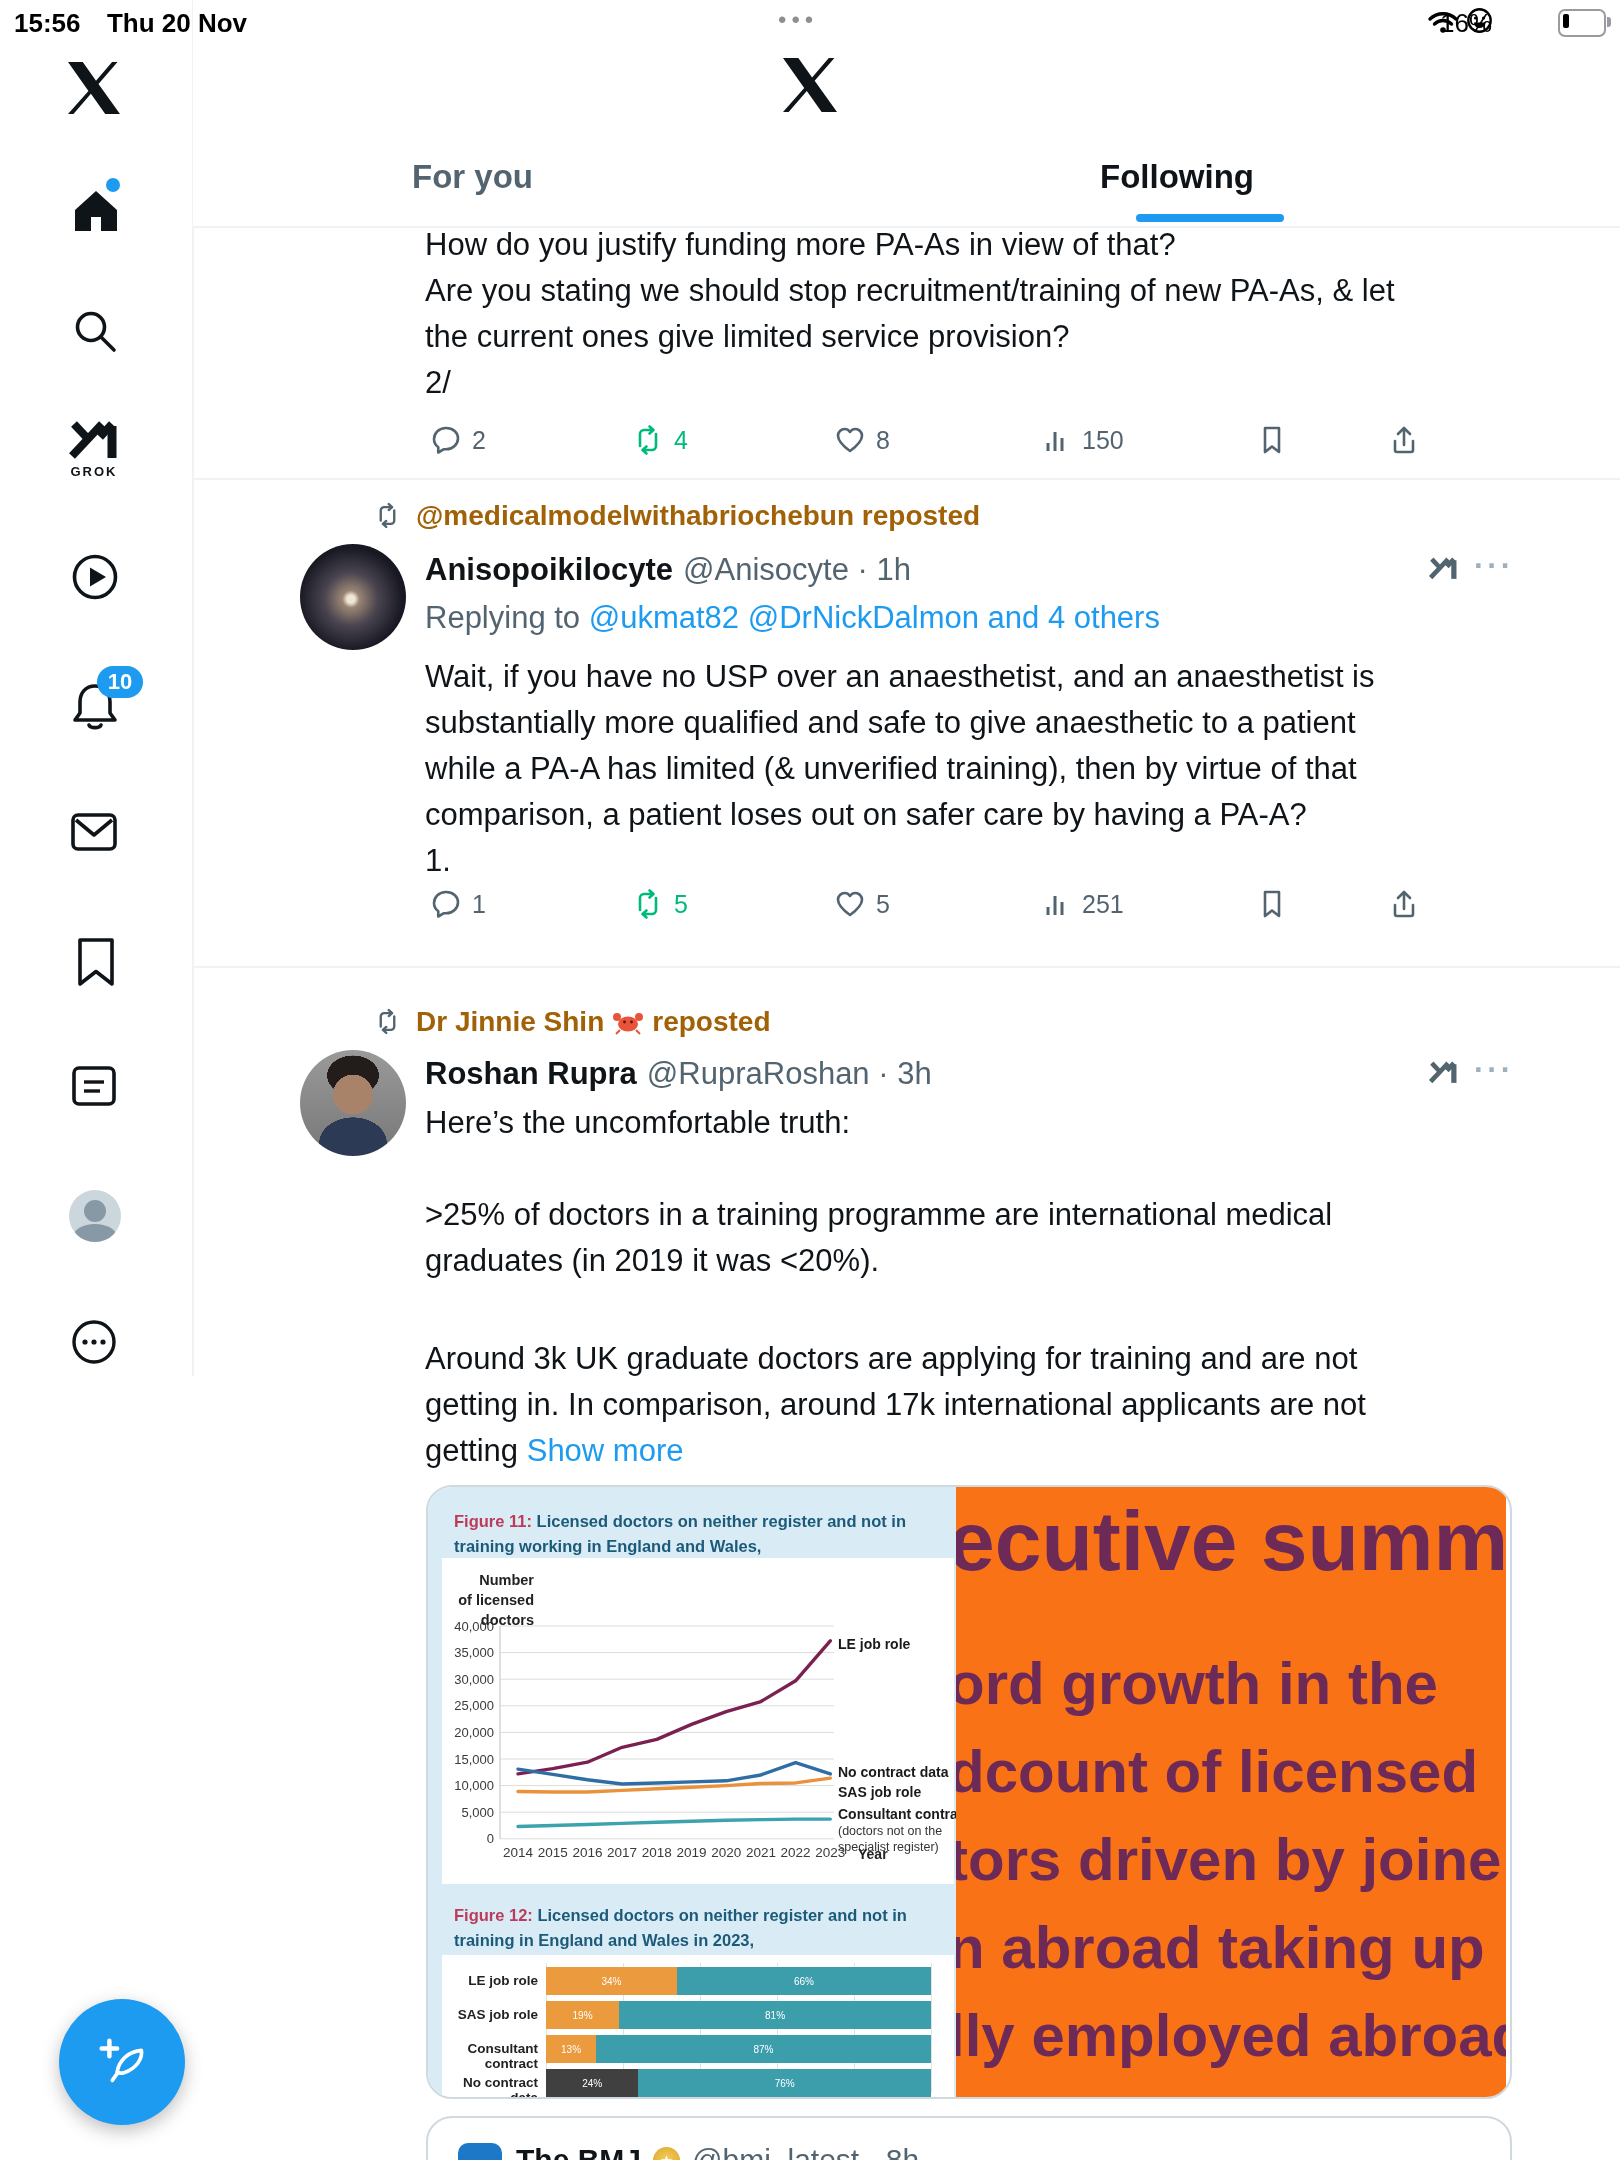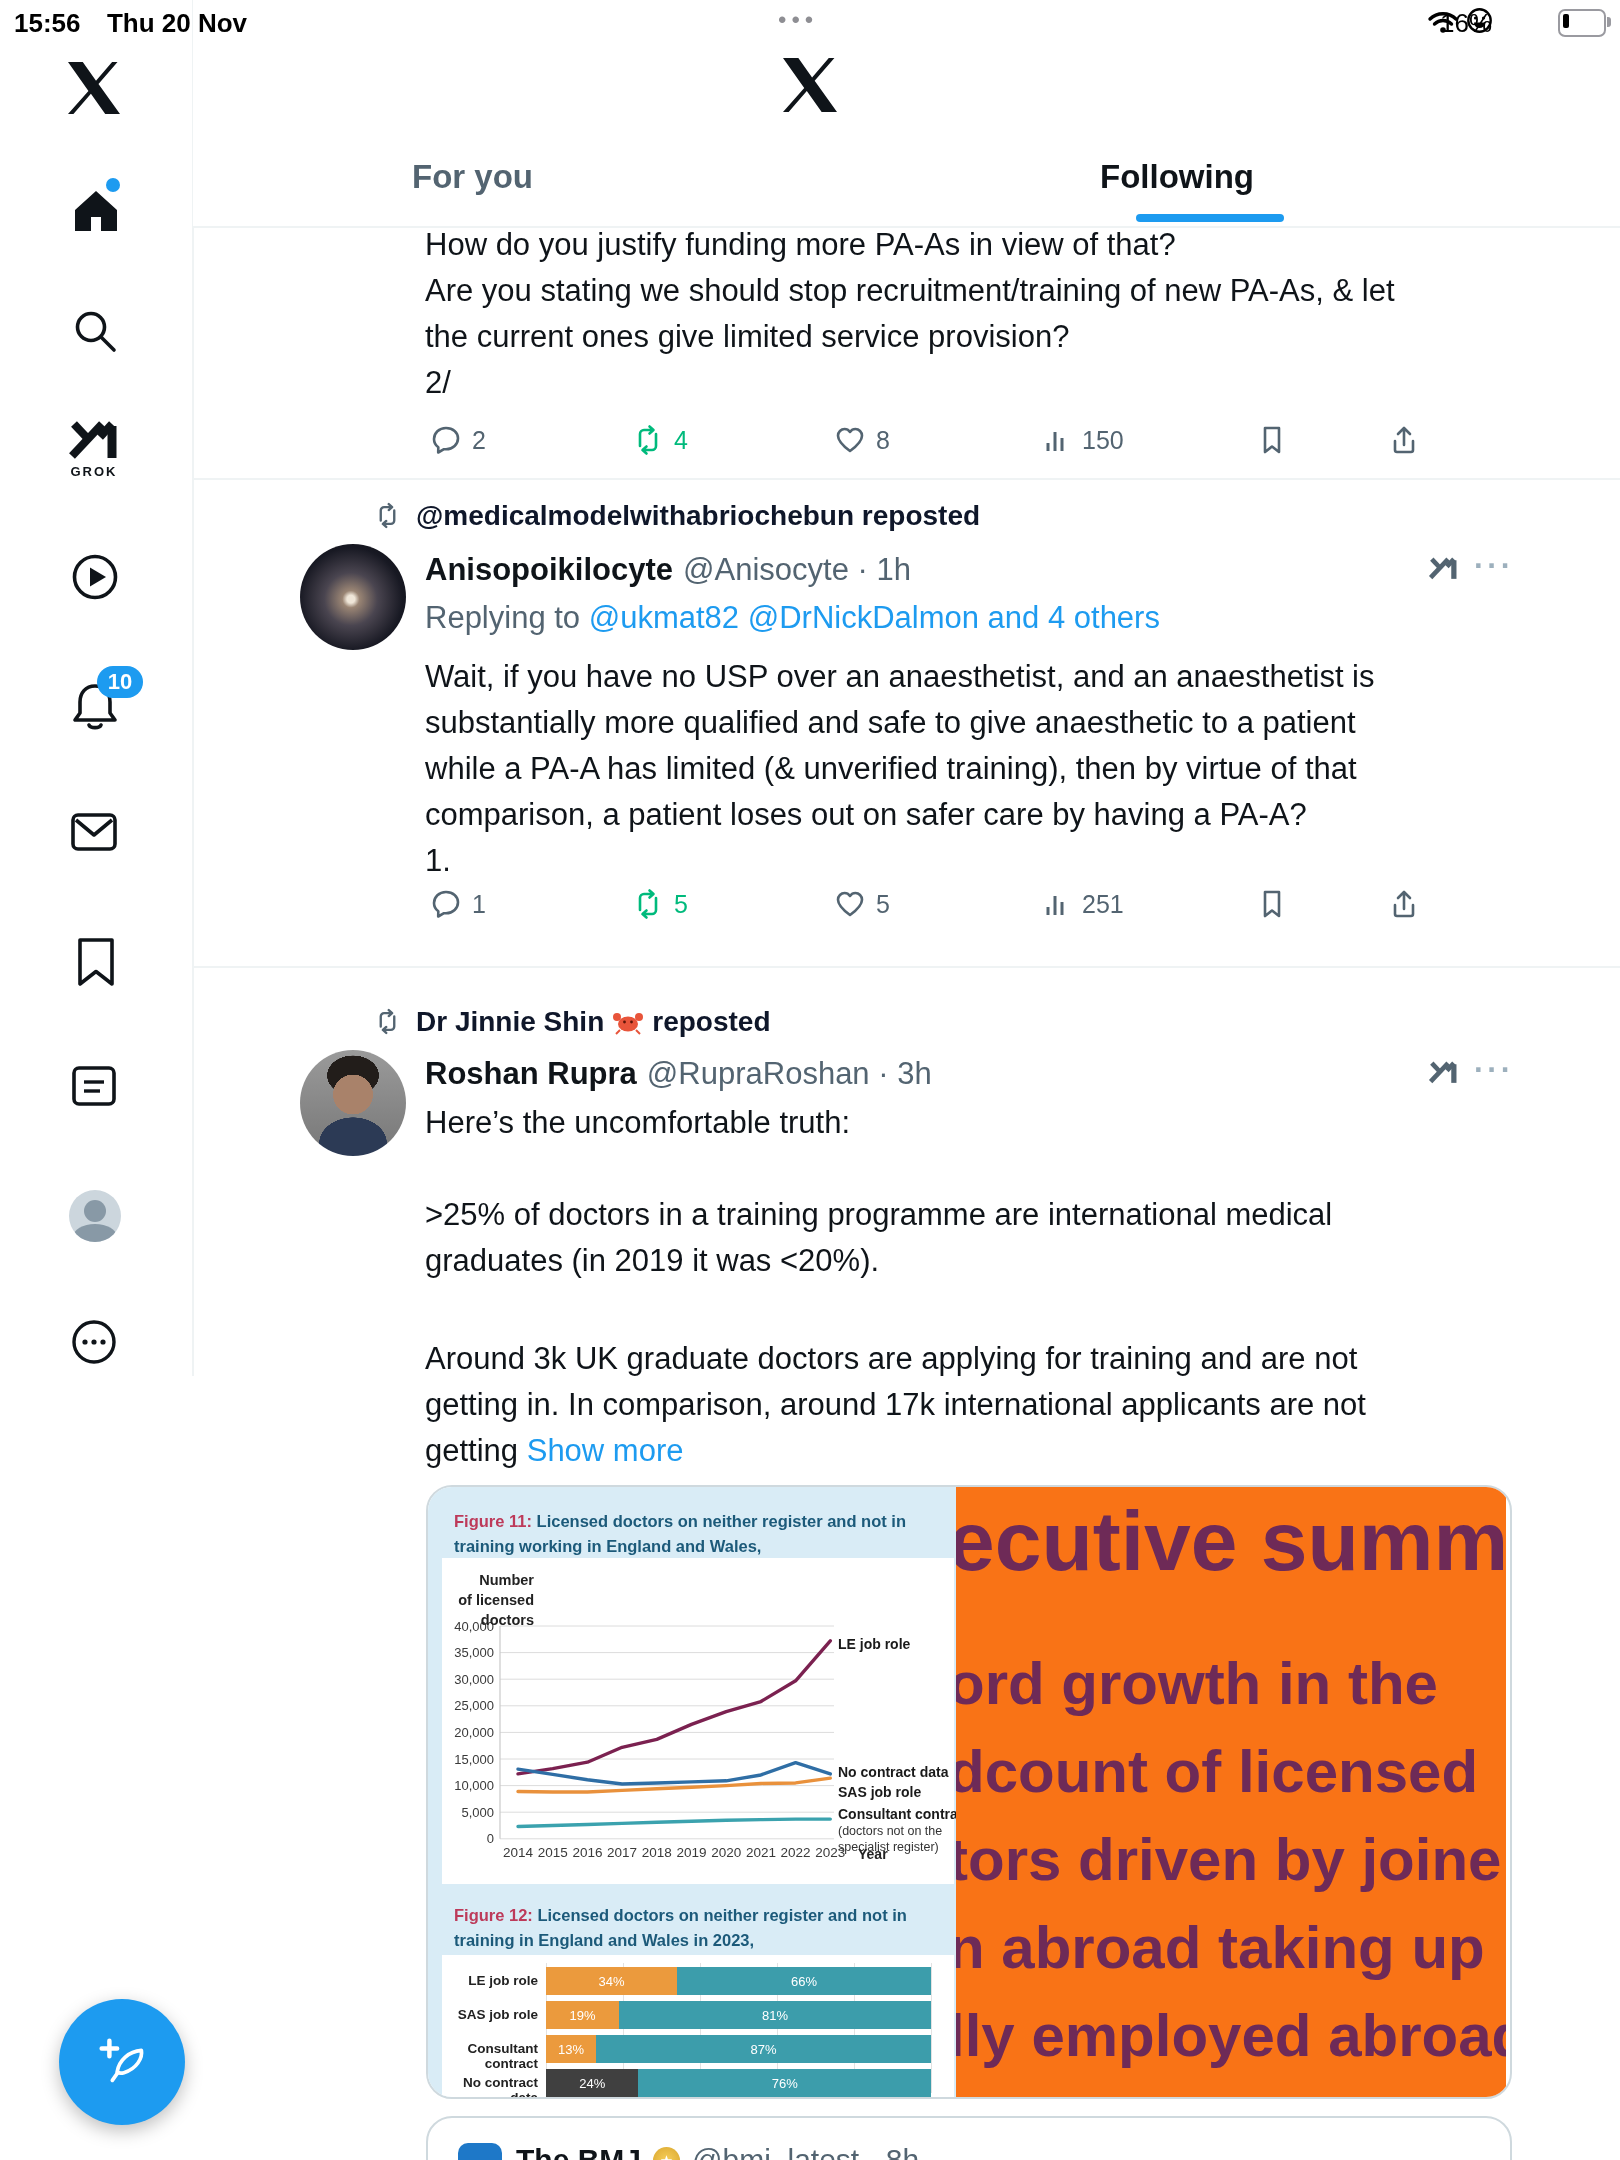--- a/index.html
+++ b/index.html
@@ -28,21 +28,21 @@
   
   .header-bg{left:193px;top:0;width:1427px;height:226px;background:rgba(255,255,255,.97);
              border-bottom:2px solid #eff3f4;z-index:5}
   .tab{width:220px;text-align:left;font-size:33px;z-index:6}
   .tab.inactive{color:#536471;font-weight:700}
   .tab.active{color:#0f1419;font-weight:800}
   .tab-underline{width:148px;height:8px;border-radius:4px;background:#1d9bf0;z-index:6}
 
   
   .tline div{font-size:31px;line-height:46px;color:#0f1419}
-  .repost-row{font-size:28px;font-weight:700;color:#0f172a}
+  .repost-row{font-size:28px;font-weight:700;color:#a16207}
   .name{font-size:31px;font-weight:700;color:#0f1419}
   .handle{font-size:31px;font-weight:400;color:#536471;margin-left:10px}
   .replying{font-size:31px}
   .replying .pre{color:#536471}
   .replying .links{color:#1d9bf0}
   .menu-dots{font-size:31px;color:#9db0bd;letter-spacing:3px;font-weight:700}
   .stat{display:flex;align-items:center;gap:10px}
   .stat .cnt{font-size:25px;color:#536471}
   .stat.green .cnt{color:#00ba7c}
   .divider{left:193px;width:1427px;height:2px;background:#eff3f4}
@@ -65,21 +65,21 @@
   .fig-title .lbl{color:#bd3a5a}
   .fig-title .l2{margin-left:86px}
   .panel{position:absolute;background:#fff}
   .yaxis-lab div{font-size:14.5px;font-weight:700;color:#222;line-height:20px;text-align:right}
   .legend{position:absolute;font-size:14px;font-weight:700;color:#1a1a1a;white-space:nowrap}
   .legend.note{font-weight:400;font-size:12.5px;color:#333}
   .year-lab{position:absolute;font-size:14px;font-weight:700;color:#222}
   .bar-row-label{position:absolute;width:96px;text-align:right;font-size:13.5px;font-weight:700;color:#222}
   .bar-track{position:absolute;left:104px;width:385px;height:28px;display:flex}
   .bar-seg{height:100%;display:flex;align-items:center;justify-content:center;
-           color:#fff;font-size:13px}
+           color:#fff;font-size:10px}
   .vgrid{position:absolute;width:1px;background:#e2e2e2;top:8px;bottom:8px}
   .excerpt div{position:absolute;left:-8px;white-space:nowrap;color:#6e2a57;font-weight:700}
   .excerpt .h{font-size:84px}
   .excerpt .b{font-size:60px}
 
   
   .quote-card{left:426px;top:2116px;width:1086px;height:90px;border:2px solid #cfd9de;border-radius:26px;
               background:#fff;box-sizing:border-box}
   .q-avatar{left:458px;top:2143px;width:44px;height:44px;border-radius:10px;background:#1e78c8}
   .q-name{font-size:30px;font-weight:800;color:#0f1419}

